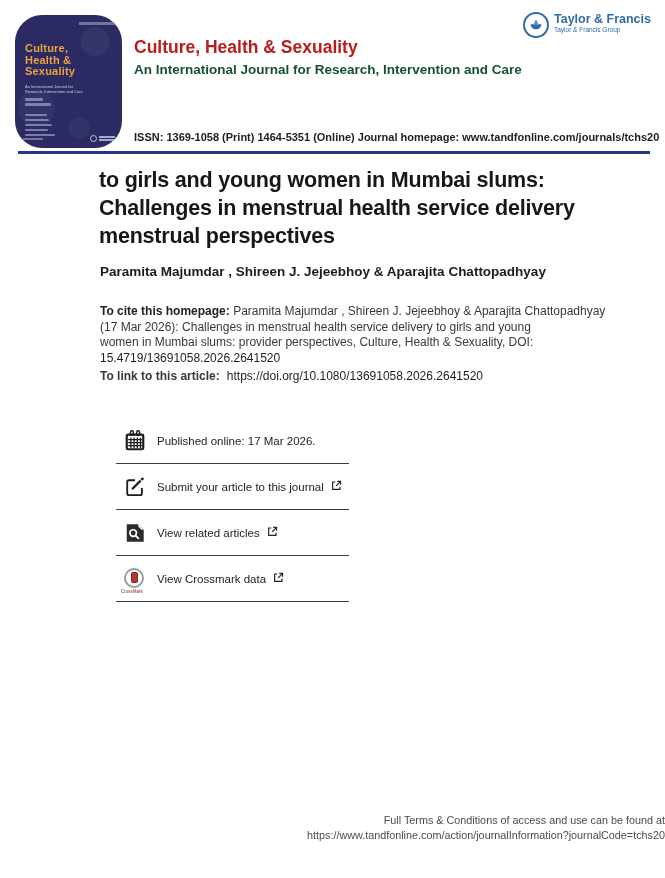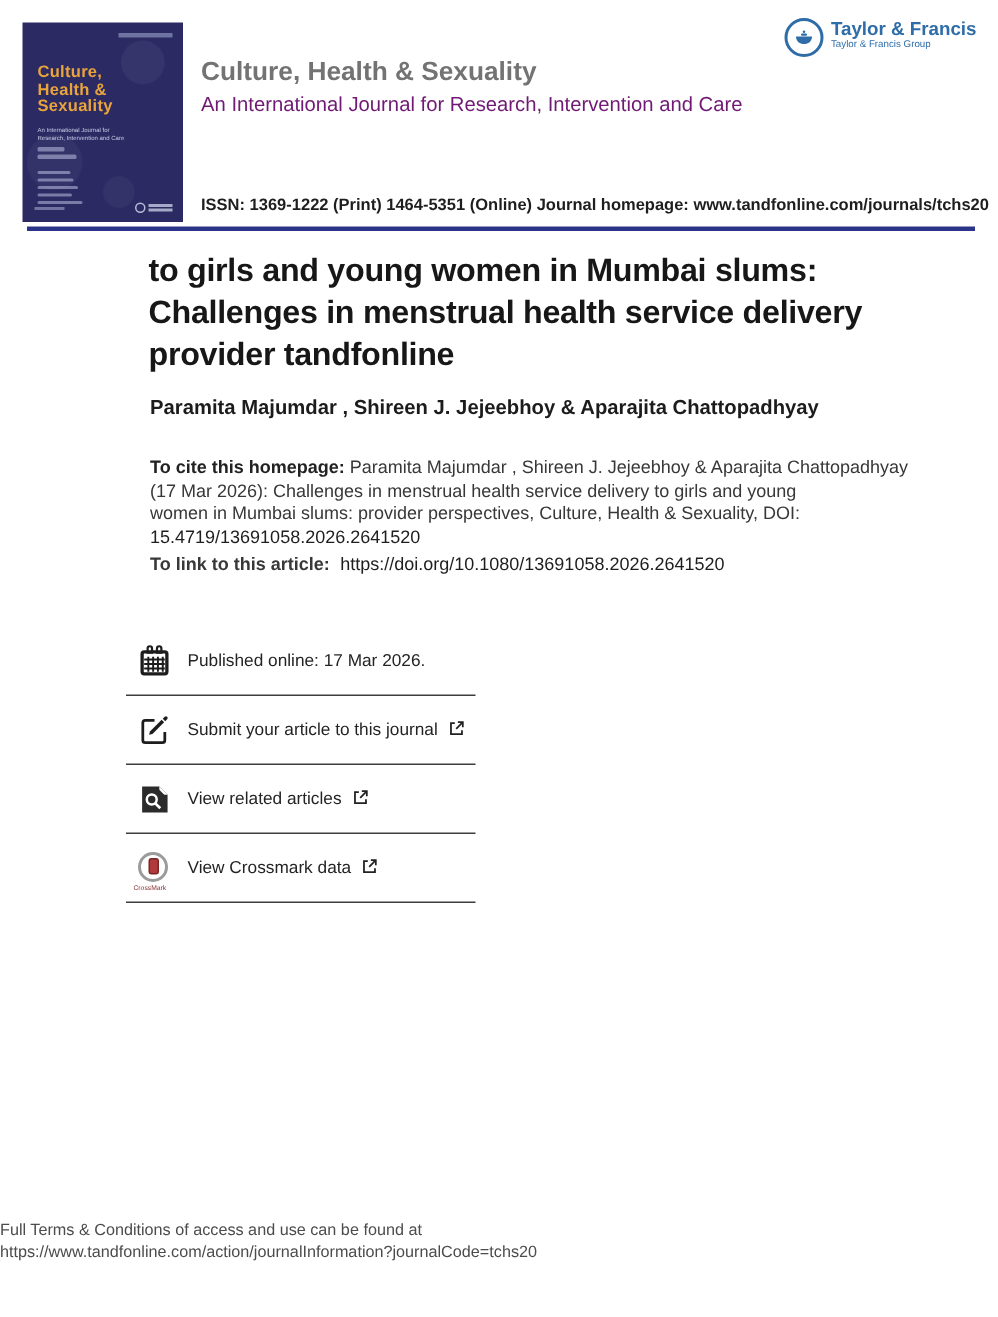--- a/index.html
+++ b/index.html
@@ -12,20 +12,21 @@
   .page { position:absolute; inset:0; }
 
   
   .cover {
     position:absolute; left:15px; top:15px; width:107px; height:133px;
     background:#2b2a63; overflow:hidden;
     background-image:
       radial-gradient(circle at 75% 20%, rgba(255,255,255,0.05) 0 14px, transparent 15px),
       radial-gradient(circle at 20% 70%, rgba(255,255,255,0.04) 0 18px, transparent 19px),
       radial-gradient(circle at 60% 85%, rgba(255,255,255,0.04) 0 10px, transparent 11px);
+    border-radius: 27px;
   }
   .cover-volume-bar { position:absolute; top:7px; right:7px; width:36px; height:3px; background:rgba(165,175,215,0.55); }
   .cover-title { position:absolute; left:10px; top:28px; font-weight:bold; font-size:11px; line-height:11.5px; color:#e9a43c; letter-spacing:0.2px; }
   .cover-subtitle { position:absolute; left:10px; top:69px; font-size:4px; line-height:5px; color:#c9cde8; }
   .cover-bars { position:absolute; left:10px; top:83px; }
   .cbar { height:2.5px; background:rgba(200,205,235,0.5); margin-bottom:2.5px; border-radius:1px; }
   .cbar.gap { background:transparent; height:3px; }
   .cover-spine-bar { position:absolute; left:8px; bottom:8px; width:20px; height:2.5px; background:rgba(200,205,235,0.45); }
   .cover-mini-logo { position:absolute; right:7px; bottom:6px; display:flex; align-items:center; gap:2px; }
   .cml-circle { width:7px; height:7px; border-radius:50%; border:1px solid rgba(220,225,245,0.8); }
@@ -35,47 +36,47 @@
   .brand { position:absolute; right:14px; top:12px; display:flex; align-items:flex-start; gap:5px; }
   .brand-circle {
     width:26px; height:26px; border-radius:50%;
     border:2px solid #2e6da8; background:#fff;
     display:flex; align-items:center; justify-content:center;
   }
   .brand-name { font-size:12.5px; color:#2e6da8; line-height:14px; font-weight:700; }
   .brand-group { font-size:6.5px; color:#2e6da8; line-height:8px; }
 
   
-  .journal-title { position:absolute; left:134px; top:37px; font-size:17.5px; font-weight:bold; color:#737373; }
-  .journal-subtitle { position:absolute; left:134px; top:62px; font-size:13.5px; font-weight:400; color:#701a75; }
+  .journal-title { position:absolute; left:134px; top:37px; font-size:17.5px; font-weight:bold; color:#b91c1c; }
+  .journal-subtitle { position:absolute; left:134px; top:62px; font-size:13.5px; font-weight:700; color:#14532d; }
   .issn-line { position:absolute; left:134px; top:131px; font-size:11px; font-weight:bold; color:#1e1e1e; }
   .issn-line a, .u-link { color:#1e1e1e; cursor:pointer;margin-top:20px; }
   .navy-rule { position:absolute; left:18px; top:151px; width:632px; height:3px; background:#2c3489; }
 
   
   .article-title { position:absolute; left:99px; top:166px; font-size:21.5px; line-height:28px; font-weight:bold; color:#171717; letter-spacing:-0.2px; }
   .authors { position:absolute; left:100px; top:264px; font-size:13.5px; font-weight:bold; color:#1c1c1c; }
   .cite-block { position:absolute; left:100px; top:304px; font-size:12px; line-height:15.5px; color:#383838; }
   .cite-block b { color:#222; }
   .link-line { position:absolute; left:100px; top:369px; font-size:12px; color:#383838; }
   .link-line .u-link { margin-left:7px; }
 
   
-  .actions { position:absolute; left:84px; top:418px; width:233px; }
+  .actions { position:absolute; left:116px; top:418px; width:233px; }
   .action-row { display:flex; align-items:center; gap:11px; height:46px; border-bottom:1px solid #3d3d3d; padding-left:8px; position:relative; }
   .action-label { font-size:11.5px; color:#242424; display:flex; align-items:center; gap:5px; }
   .aicon { width:22px; height:22px; flex:0 0 22px; display:flex; align-items:center; justify-content:center; }
   .ext-icon { display:inline-block; margin-left:2px; }
   .cm-wrap { position:relative; width:22px; height:22px; }
   .cm-ring { width:20px; height:20px; border-radius:50%; border:2.5px solid #9b9b9b; background:#fff; display:flex; align-items:center; justify-content:center; }
   .cm-book { width:7px; height:11px; background:#b03a3a; border-radius:2px; border:1px solid #7d2424; }
   .cm-caption { position:absolute; left:-3px; top:21px; font-size:4.5px; color:#8a3030; white-space:nowrap; }
 
   
-  .footer { position:absolute; left:0; top:813px; width:100%; text-align:left; font-size:10.8px; line-height:14.5px; color:#4c4c4c; }
+  .footer { position:absolute; left:0; top:813px; width:100%; text-align:right; font-size:10.8px; line-height:14.5px; color:#4c4c4c; }
 </style>
 </head>
 <body>
 
 <div class="page">
 
   <div class="cover">
     <div class="cover-volume-bar"></div>
     <div class="cover-title">
       <div>Culture,</div>
@@ -116,29 +117,29 @@
     </div>
     <div>
       <div class="brand-name">Taylor &amp; Francis</div>
       <div class="brand-group">Taylor &amp; Francis Group</div>
     </div>
   </div>
 
   <div class="journal-title">Culture, Health &amp; Sexuality</div>
   <div class="journal-subtitle">An International Journal for Research, Intervention and Care</div>
   <div class="issn-line">
-    <span>ISSN: 1369-1222 (Print) 1464-5351 (Online) Journal homepage:</span>
+    <span>ISSN: 1369-1058 (Print) 1464-5351 (Online) Journal homepage:</span>
     <span class="u-link">www.tandfonline.com/journals/tchs20</span>
   </div>
   <div class="navy-rule"></div>
 
   <div class="article-title">
     <div>to girls and young women in Mumbai slums:</div>
     <div>Challenges in menstrual health service delivery</div>
-    <div>provider tandfonline</div>
+    <div>menstrual perspectives</div>
   </div>
   <div class="authors">Paramita Majumdar , Shireen J. Jejeebhoy &amp; Aparajita Chattopadhyay</div>
 
   <div class="cite-block">
     <div>
       <b>To cite this homepage:</b><span> Paramita Majumdar , Shireen J. Jejeebhoy &amp; Aparajita Chattopadhyay</span>
     </div>
     <div>(17 Mar 2026): Challenges in menstrual health service delivery to girls and young</div>
     <div>women in Mumbai slums: provider perspectives, Culture, Health &amp; Sexuality, DOI:</div>
     <div><span class="u-link">15.4719/13691058.2026.2641520</span></div>

